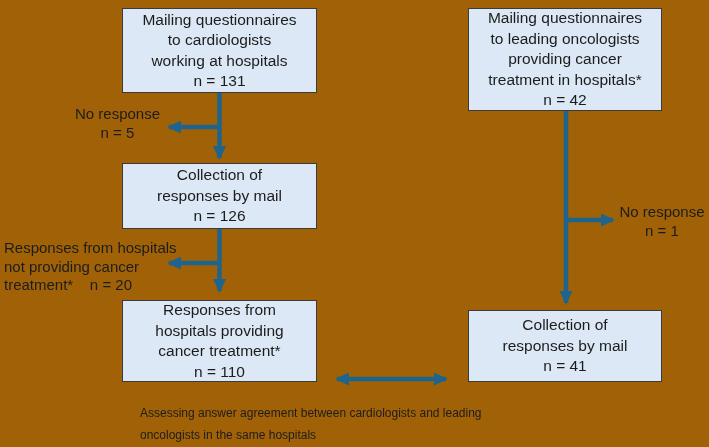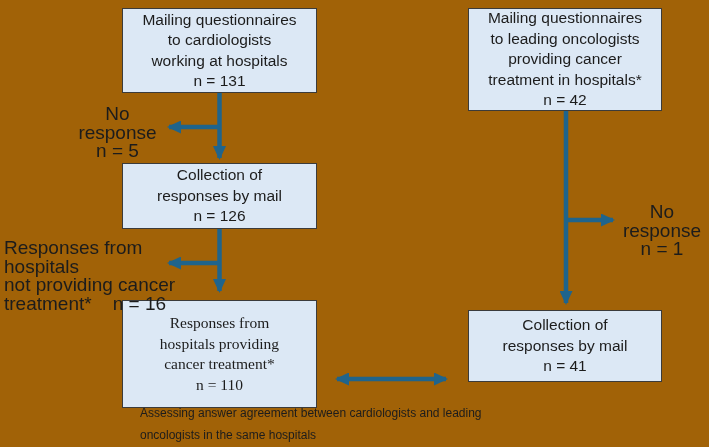--- a/index.html
+++ b/index.html
@@ -23,21 +23,21 @@
     display: flex;
     align-items: center;
     justify-content: center;
     text-align: center;
     font-size: 15.5px;
     line-height: 20.5px;
     white-space: pre-line;
   }
   .side-label {
     position: absolute;
-    font-size: 19px;
+    font-size: 15px;
     line-height: 18.5px;
     white-space: pre-wrap;
   }
   .center { text-align: center; }
   .caption {
     position: absolute;
     font-size: 12px;
     line-height: 22px;
     white-space: pre-line;
   }
@@ -70,35 +70,35 @@
   <div class="box" style="left:468px; top:8px; width:194px; height:103px;">Mailing questionnaires
 to leading oncologists
 providing cancer
 treatment in hospitals*
 n = 42</div>
 
   <div class="box" style="left:122px; top:163px; width:195px; height:66px;">Collection of
 responses by mail
 n = 126</div>
 
-  <div class="box" style="left:122px; top:300px; width:195px; height:108px;font-family:Liberation Serif, serif;">Responses from
+  <div class="box" style="left:122px; top:300px; width:195px; height:82px;">Responses from
 hospitals providing
 cancer treatment*
 n = 110</div>
 
   <div class="box" style="left:468px; top:310px; width:194px; height:72px;">Collection of
 responses by mail
 n = 41</div>
 
   <div class="side-label center" style="left:67px; top:105px; width:101px;">No response
 n = 5</div>
 
   <div class="side-label" style="left:4px; top:239px; width:192px;">Responses from hospitals
 not providing cancer
-treatment*    n = 16</div>
+treatment*    n = 20</div>
 
   <div class="side-label center" style="left:616px; top:203px; width:92px;">No response
 n = 1</div>
 
   <div class="caption" style="left:140px; top:402px; width:500px;">Assessing answer agreement between cardiologists and leading
 oncologists in the same hospitals</div>
 
 </div>
 
 </body></html>

